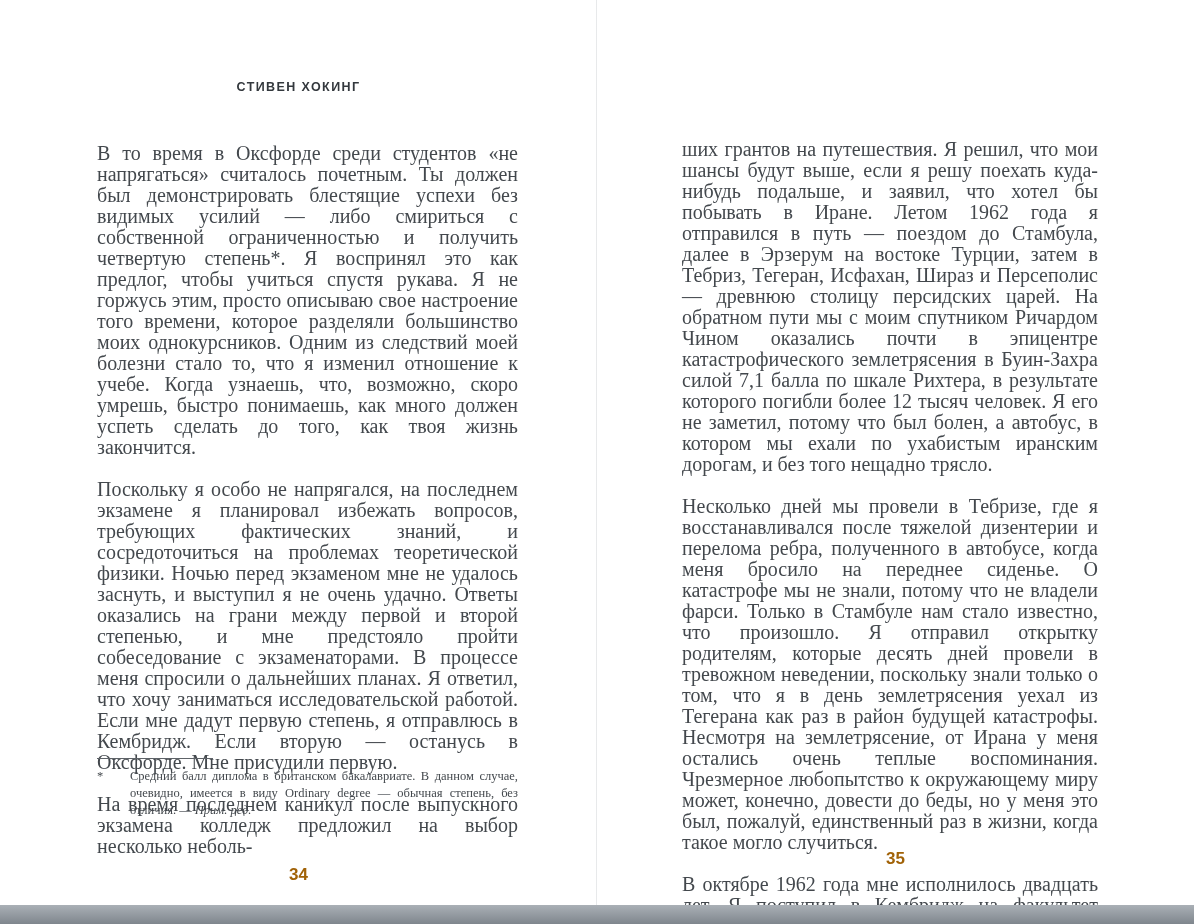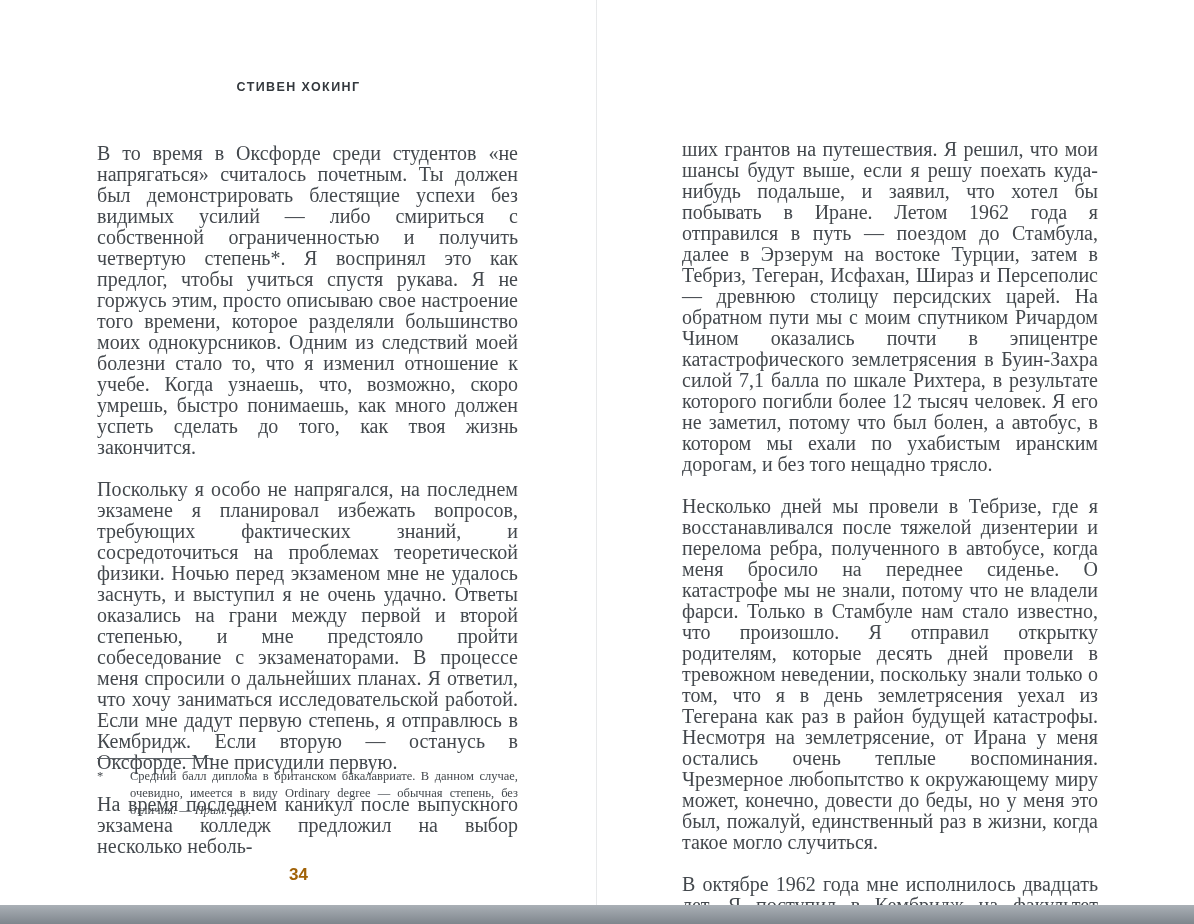--- a/index.html
+++ b/index.html
@@ -121,17 +121,18 @@
   <div class="gutter-line"></div>
 
   <div class="page page-right">
 
     <div class="text-block">
       <p>ших грантов на путешествия. Я решил, что мои шансы будут выше, если я решу поехать куда-нибудь подальше, и заявил, что хотел бы побывать в Иране. Летом 1962 года я отправился в путь — поездом до Стамбула, далее в Эрзерум на востоке Турции, затем в Тебриз, Тегеран, Исфахан, Шираз и Персеполис — древнюю столицу персидских царей. На обратном пути мы с моим спутником Ричардом Чином оказались почти в эпицентре катастрофического землетрясения в Буин-Захра силой 7,1 балла по шкале Рихтера, в результате которого погибли более 12 тысяч человек. Я его не заметил, потому что был болен, а автобус, в котором мы ехали по ухабистым иранским дорогам, и без того нещадно трясло.</p>
       <p>Несколько дней мы провели в Тебризе, где я восстанавливался после тяжелой дизентерии и перелома ребра, полученного в автобусе, когда меня бросило на переднее сиденье. О катастрофе мы не знали, потому что не владели фарси. Только в Стамбуле нам стало известно, что произошло. Я отправил открытку родителям, которые десять дней провели в тревожном неведении, поскольку знали только о том, что я в день землетрясения уехал из Тегерана как раз в район будущей катастрофы. Несмотря на землетрясение, от Ирана у меня остались очень теплые воспоминания. Чрезмерное любопытство к окружающему миру может, конечно, довести до беды, но у меня это был, пожалуй, единственный раз в жизни, когда такое могло случиться.</p>
       <p>В октябре 1962 года мне исполнилось двадцать лет. Я поступил в Кембридж на факультет прикладной</p>
     </div>
 
+    <div class="page-number">35</div>
   </div>
 
   <div class="bottom-edge"></div>
 
 </div>
 
 </body></html>

